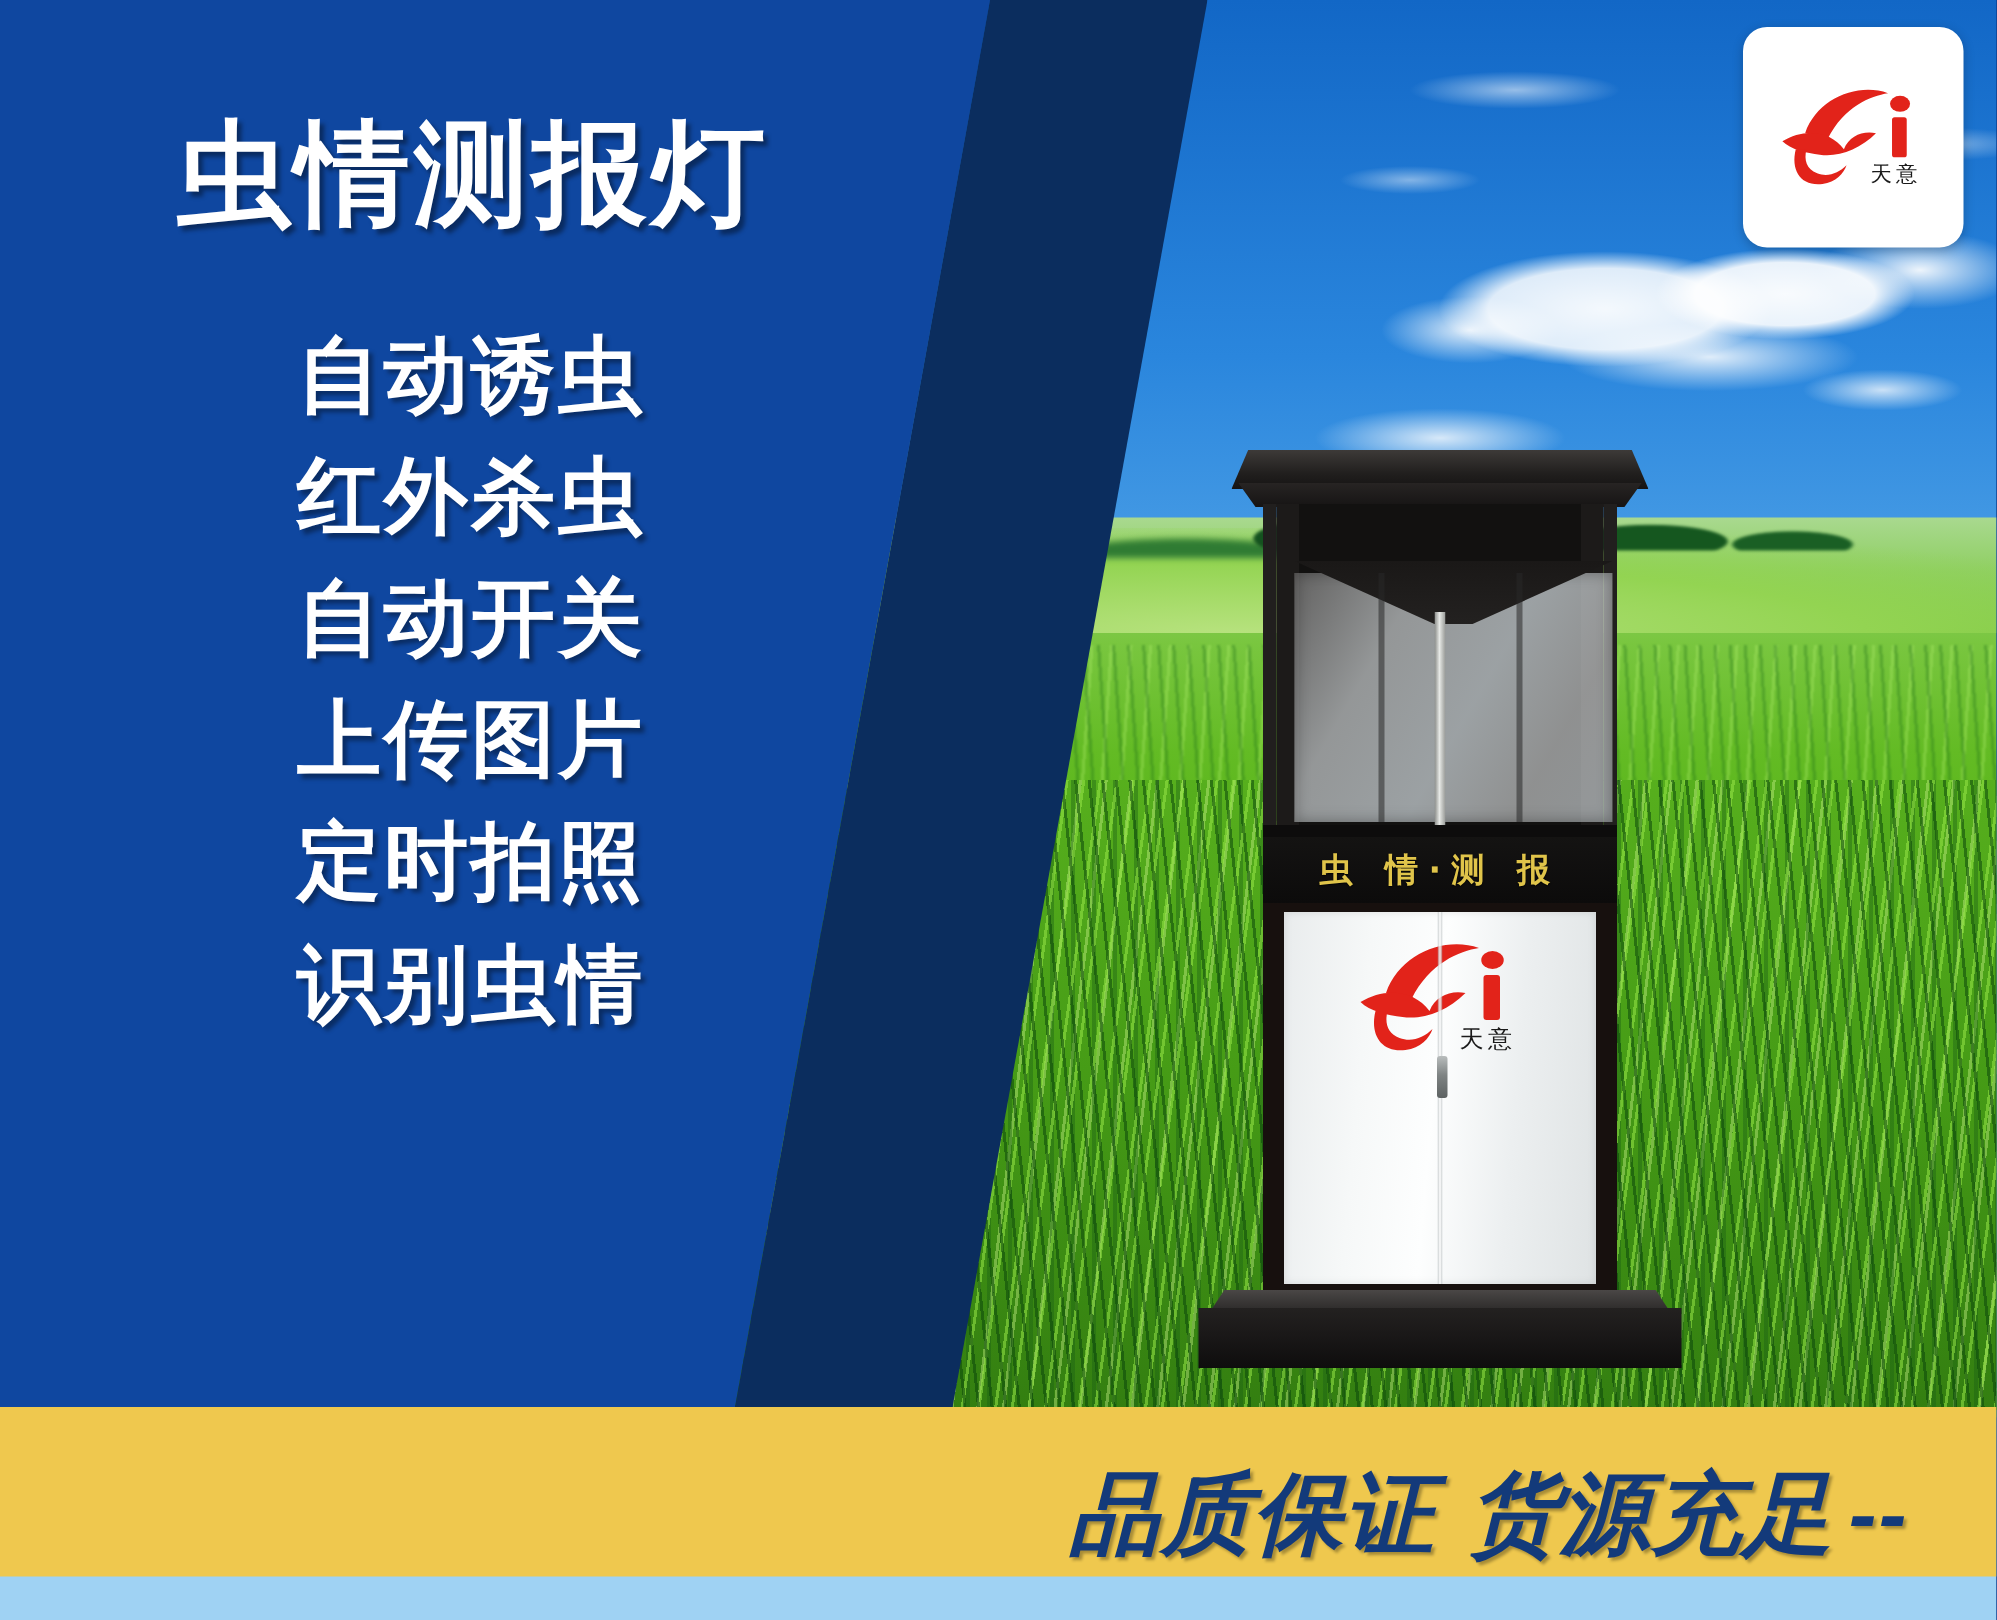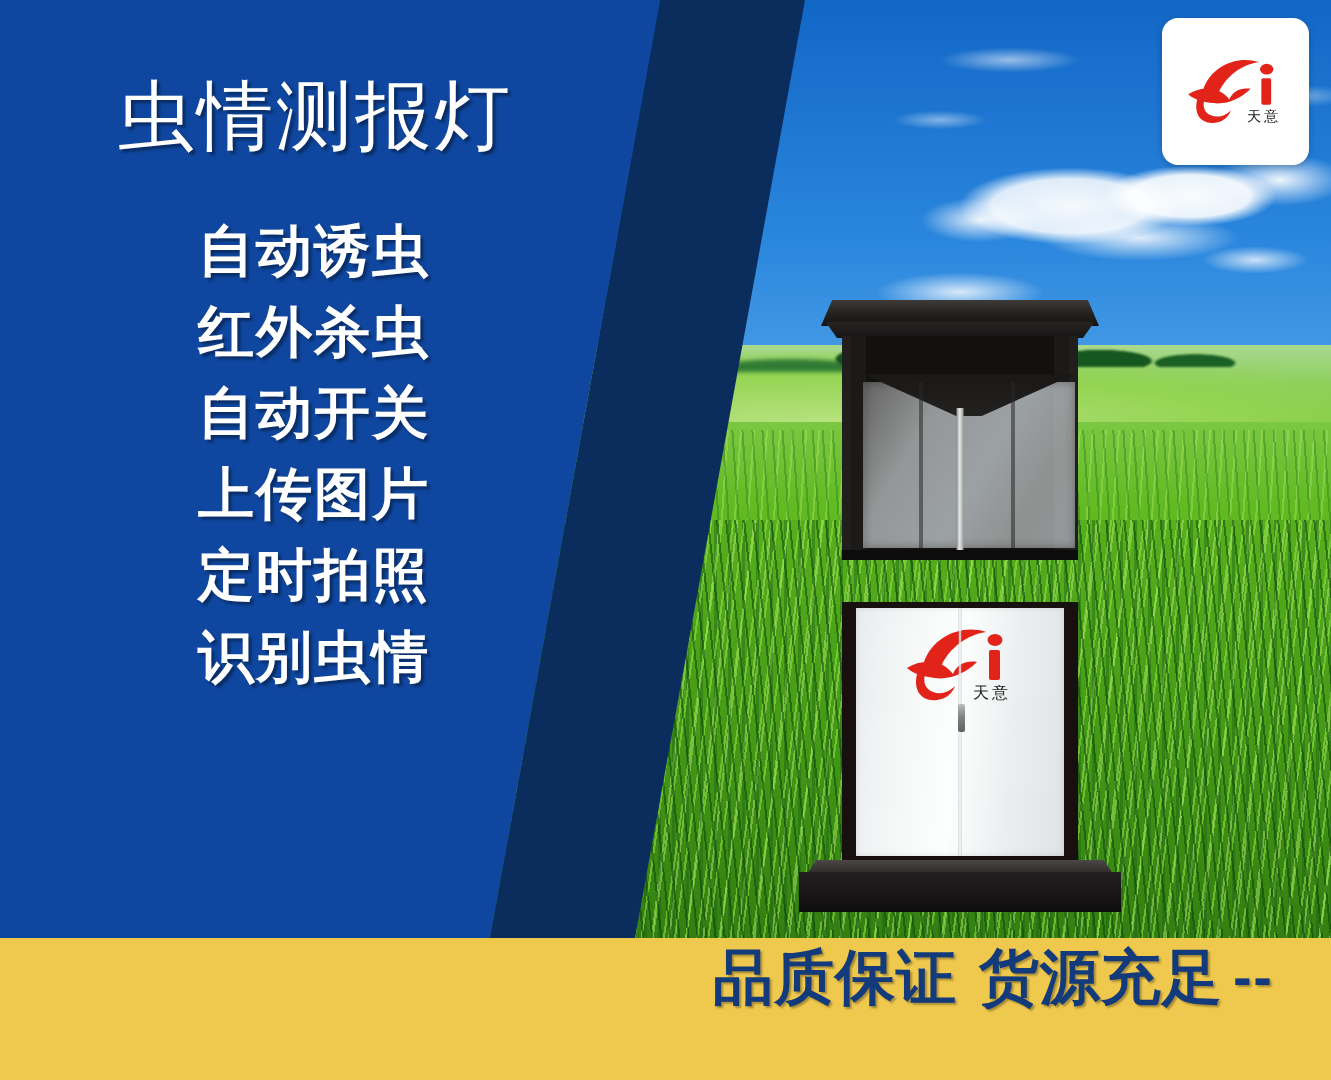--- a/index.html
+++ b/index.html
@@ -210,43 +210,44 @@
   }
   .navy-stripe {
     position: absolute; left: 0; top: 0; width: 1331px; height: 938px;
     background: #0b2d5e;
     clip-path: polygon(660px 0, 805px 0, 635px 938px, 490px 938px);
   }
 
   
   .headline {
     position: absolute; left: 118px; top: 78px;
-    font-size: 76px; font-weight: 400; color: #ffffff;
+    font-size: 76px; font-weight: 700; color: #ffffff;
     letter-spacing: 3px; line-height: 1;
     text-shadow: 3px 3px 3px rgba(0,0,0,.40);
     font-family: "DejaVu Sans", "Liberation Sans", sans-serif;
   }
   .features {
     position: absolute; left: 198px; top: 222px;
     display: flex; flex-direction: column; gap: 24px;
   }
   .feature {
     font-size: 56px; font-weight: 700; color: #ffffff;
     letter-spacing: 2px; line-height: 1.02;
     text-shadow: 3px 3px 3px rgba(0,0,0,.38);
     font-family: "DejaVu Sans", "Liberation Sans", sans-serif;
     white-space: nowrap;
   }
 
   
   .footer {
-    position: absolute; left: 0; top: 938px; width: 1331px; height: 142px;
+    position: absolute; left: 0; top: 938px; width: 1331px; height: 113px;
     background: #efc84e;
-    display: flex; align-items: flex-start; justify-content: flex-end;
+    display: flex; align-items: flex-end; justify-content: flex-end;
     padding-right: 26px;
+    font-style: italic;
   }
   .footer-text {
     font-size: 60px; font-weight: 700; color: #133a7a;
     letter-spacing: 1px; white-space: nowrap;
     text-shadow: 2px 2px 2px rgba(0,0,0,.30);
     font-family: "DejaVu Sans", "Liberation Sans", sans-serif;
     display: flex; align-items: center;
   }
   .footer-sep { font-size: 46px; padding: 0 10px; }
   .footer-gap { width: 22px; }
@@ -282,20 +283,23 @@
 
     <div class="dev-cage">
       <div class="dev-glass"></div>
       <div class="dev-funnel"></div>
       <div class="dev-mull a"></div>
       <div class="dev-mull b"></div>
       <div class="dev-rod"></div>
     </div>
     <div class="dev-cage-bottom"></div>
 
+    <div class="dev-label-band">
+      <span class="dev-label-text">虫 情·测 报</span>
+    </div>
 
     <div class="dev-cabinet">
       <div class="dev-doors">
         <div class="dev-logo">
           <div class="tianyi">
             <svg viewBox="0 0 138 86" xmlns="http://www.w3.org/2000/svg" aria-hidden="true">
 
               <path d="M33 40 C42 14, 72 2, 95 10 C82 12, 62 20, 50 44 Z" fill="#e2231a"></path>
 
               <path d="M16 46 C32 36, 52 38, 62 52 C66 42, 76 38, 86 40 C74 52, 58 58, 44 56 C34 55, 22 52, 16 46 Z" fill="#e2231a"></path>

